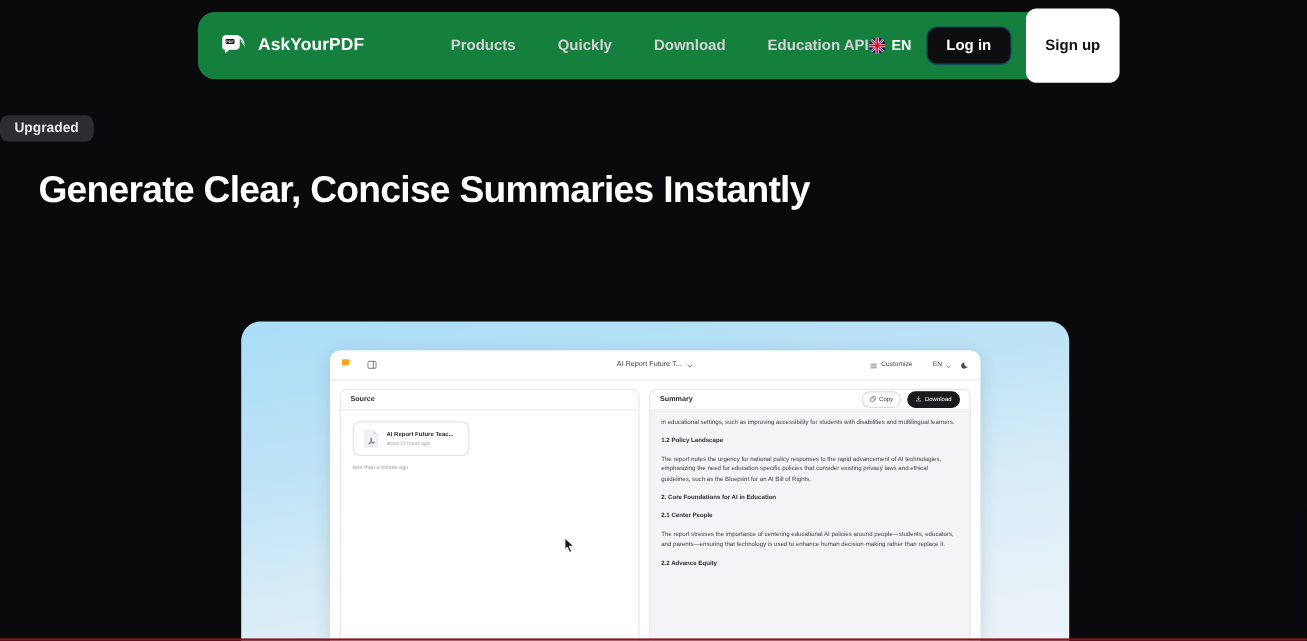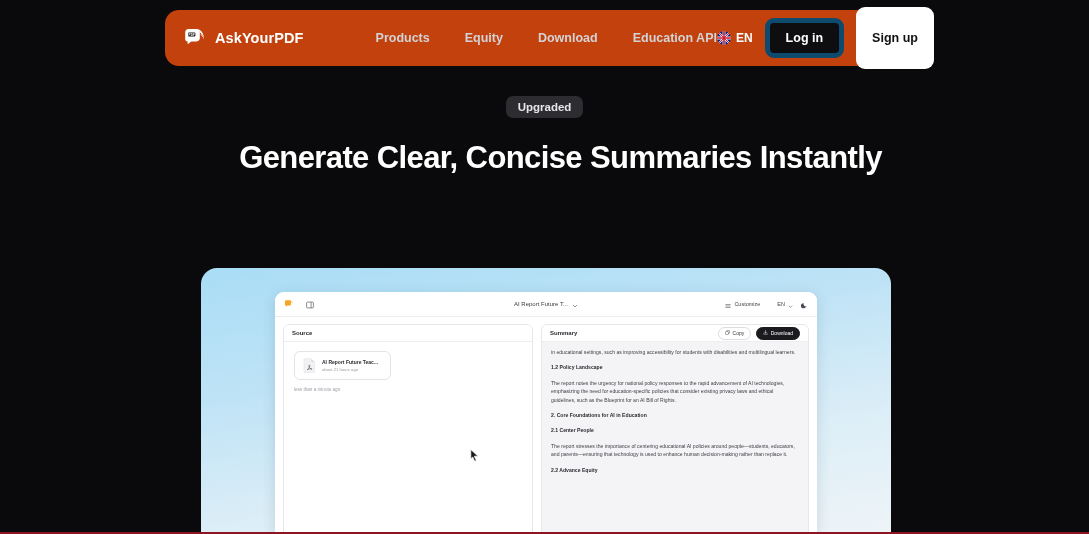--- a/index.html
+++ b/index.html
@@ -8,49 +8,49 @@
     background: #0a0a0c;
     font-family: "Liberation Sans", sans-serif;
     overflow: hidden;
   }
   .page { position: relative; width: 1089px; height: 534px; background: #0a0a0c; }
 
   
   .navbar {
     position: absolute; left: 165px; top: 10px;
     width: 760px; height: 56px;
-    background: #c2410c;
+    background: #15803d;
     border-radius: 14px;
     display: flex; align-items: center;
     padding: 0 16px 0 18px;
   }
   .brand { display: flex; align-items: center; gap: 8px; }
   .brand-logo { width: 24px; height: 24px; position: relative; }
   .brand-name { color: #ffffff; font-size: 14.5px; font-weight: bold; letter-spacing: .1px; }
 
   .nav-links { display: flex; gap: 35px; margin-left: 72px; }
   .nav-link { color: #d3d3d6; font-size: 12.5px; font-weight: bold; cursor: pointer; white-space: nowrap; }
 
   .nav-right { display: flex; align-items: center; gap: 12px; margin-left: auto; }
   .lang { display: flex; align-items: center; gap: 5px; cursor: pointer; }
   .flag { width: 14px; height: 14px; border-radius: 50%; overflow: hidden; display:block; }
   .lang-label { color: #ffffff; font-size: 12px; font-weight: bold; }
   .btn-login {
     background: #0e0e10; color: #fff; font-size: 12.5px; font-weight: bold;
-    border: 5px solid #0c4a6e; border-radius: 9px;
+    border: 1px solid #0c4a6e; border-radius: 9px;
     padding: 8px 16px; cursor: pointer; white-space: nowrap;
   }
   .btn-signup {
     background: #ffffff; color: #111114; font-size: 12.5px; font-weight: bold;
     border: none; border-radius: 9px;
     padding: 24px 16px; cursor: pointer; white-space: nowrap;
   }
 
   
-  .hero { position: absolute; top: 96px; left: 0; width: 1089px; text-align: center; }
+  .hero { position: absolute; top: 96px; left: 0; width: 1089px; text-align: left; }
   .badge {
     display: inline-block; background: #2d2d31; color: #e6e6e9;
     font-size: 11.5px; font-weight: bold; padding: 5px 12px; border-radius: 7px;
   }
   .hero-title {
     margin-top: 22px; color: #ffffff;
     font-size: 31px; font-weight: bold; letter-spacing: -0.6px; padding-left: 32px;
   }
   .hero-sub {
     margin-top: 20px; color: #b9b9be;
@@ -149,21 +149,21 @@
           <path d="M15.2 3.3c2.9 1.2 4.8 3.6 5.4 6.4-1.5-2.6-3.6-4.4-6.1-5.3z" fill="#ffffff"></path>
           <path d="M16.8 5.2c2.6 1.6 4.1 4 4.4 6.6-1.1-2.5-2.9-4.6-5.1-5.8z" fill="#ffffff"></path>
           <path d="M18.1 8.1c1.8 1.5 2.8 3.4 3 5.4-.8-2-2-3.8-3.6-5z" fill="#ffffff"></path>
         </svg>
       </span>
       <span class="brand-name">AskYourPDF</span>
     </div>
 
     <div class="nav-links">
       <span class="nav-link">Products</span>
-      <span class="nav-link">Equity</span>
+      <span class="nav-link">Quickly</span>
       <span class="nav-link">Download</span>
       <span class="nav-link">Education API</span>
     </div>
 
     <div class="nav-right">
       <div class="lang">
         <span class="flag">
           <svg width="14" height="14" viewBox="0 0 60 60">
             <circle cx="30" cy="30" r="30" fill="#00247d"></circle>
             <path d="M0 30h60M30 0v60" stroke="#fff" stroke-width="12"></path>

